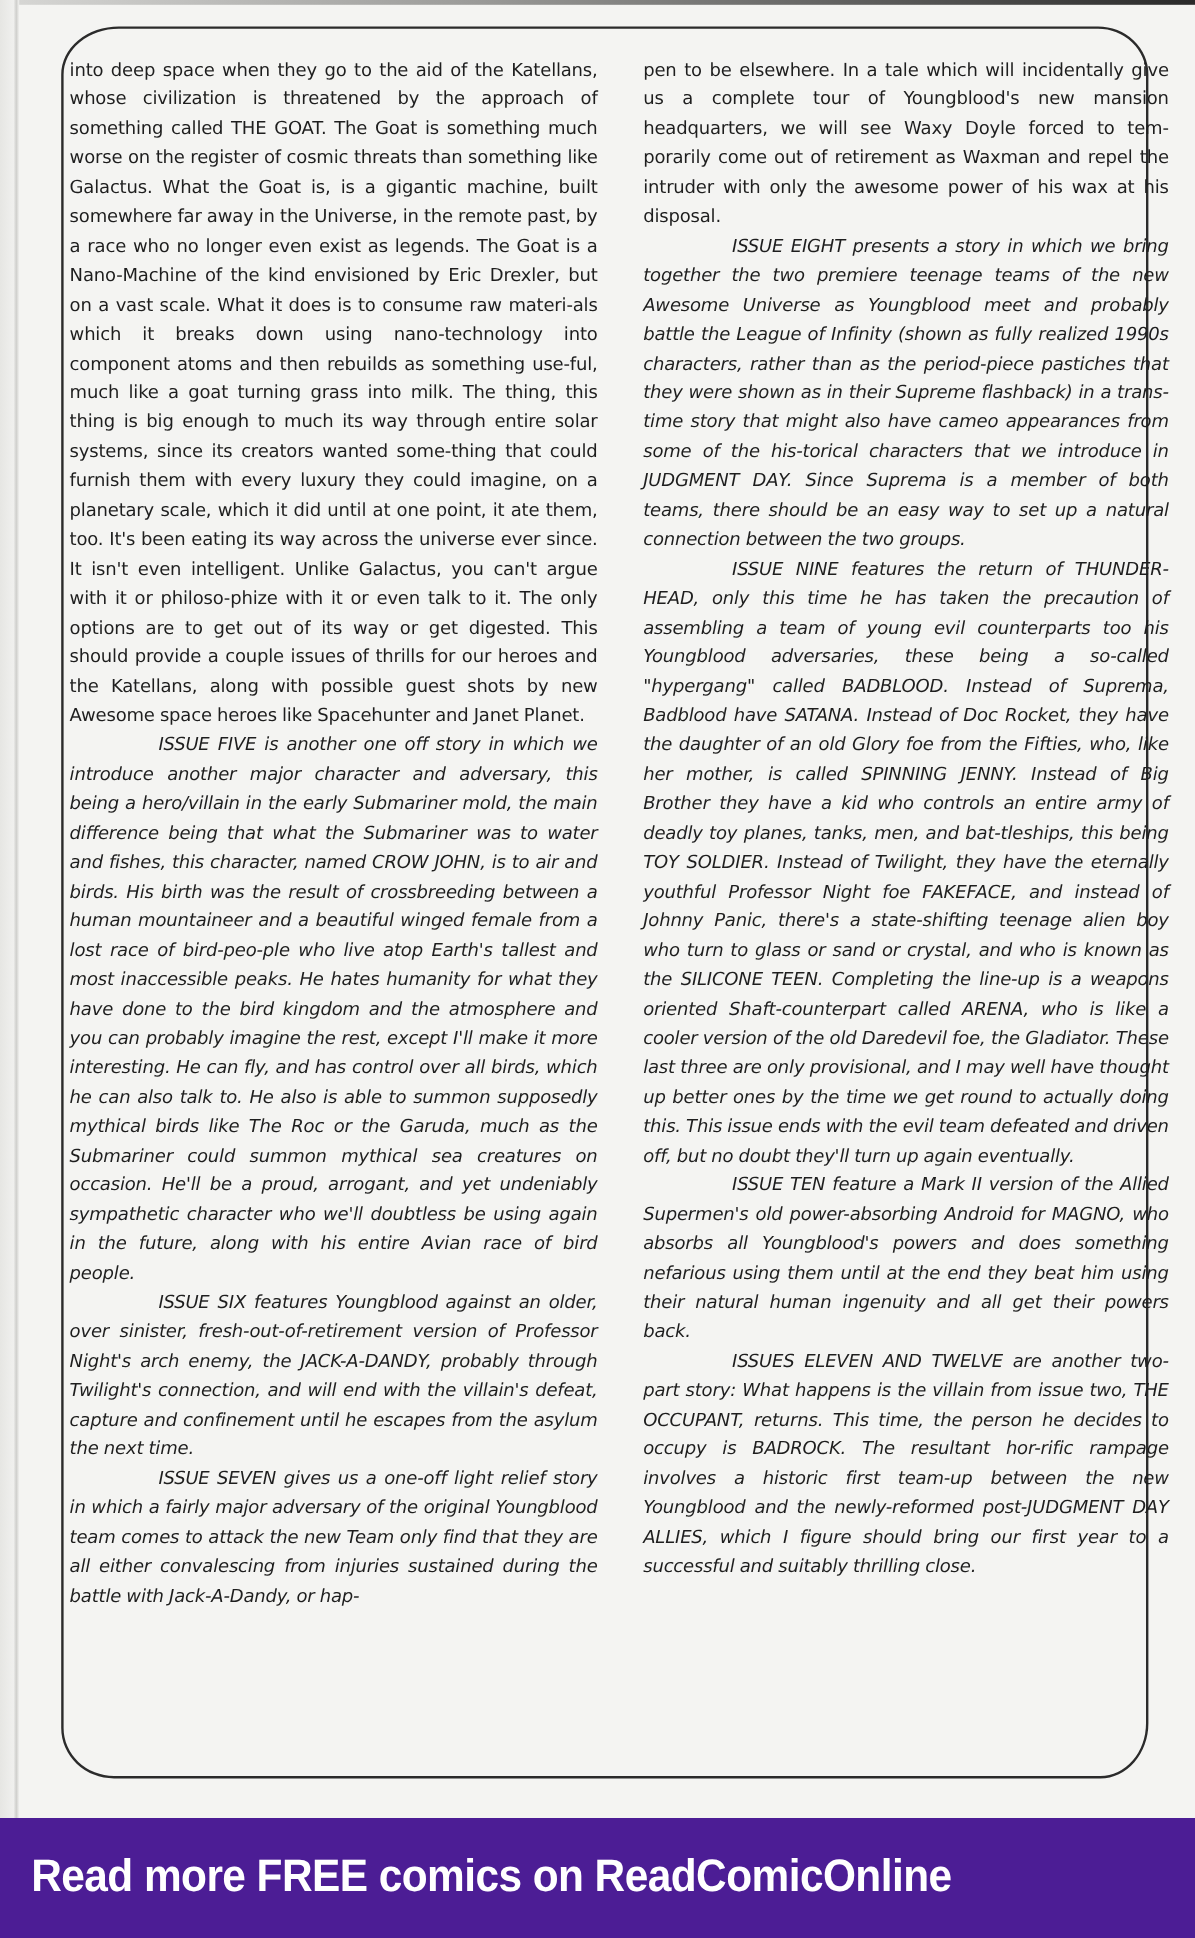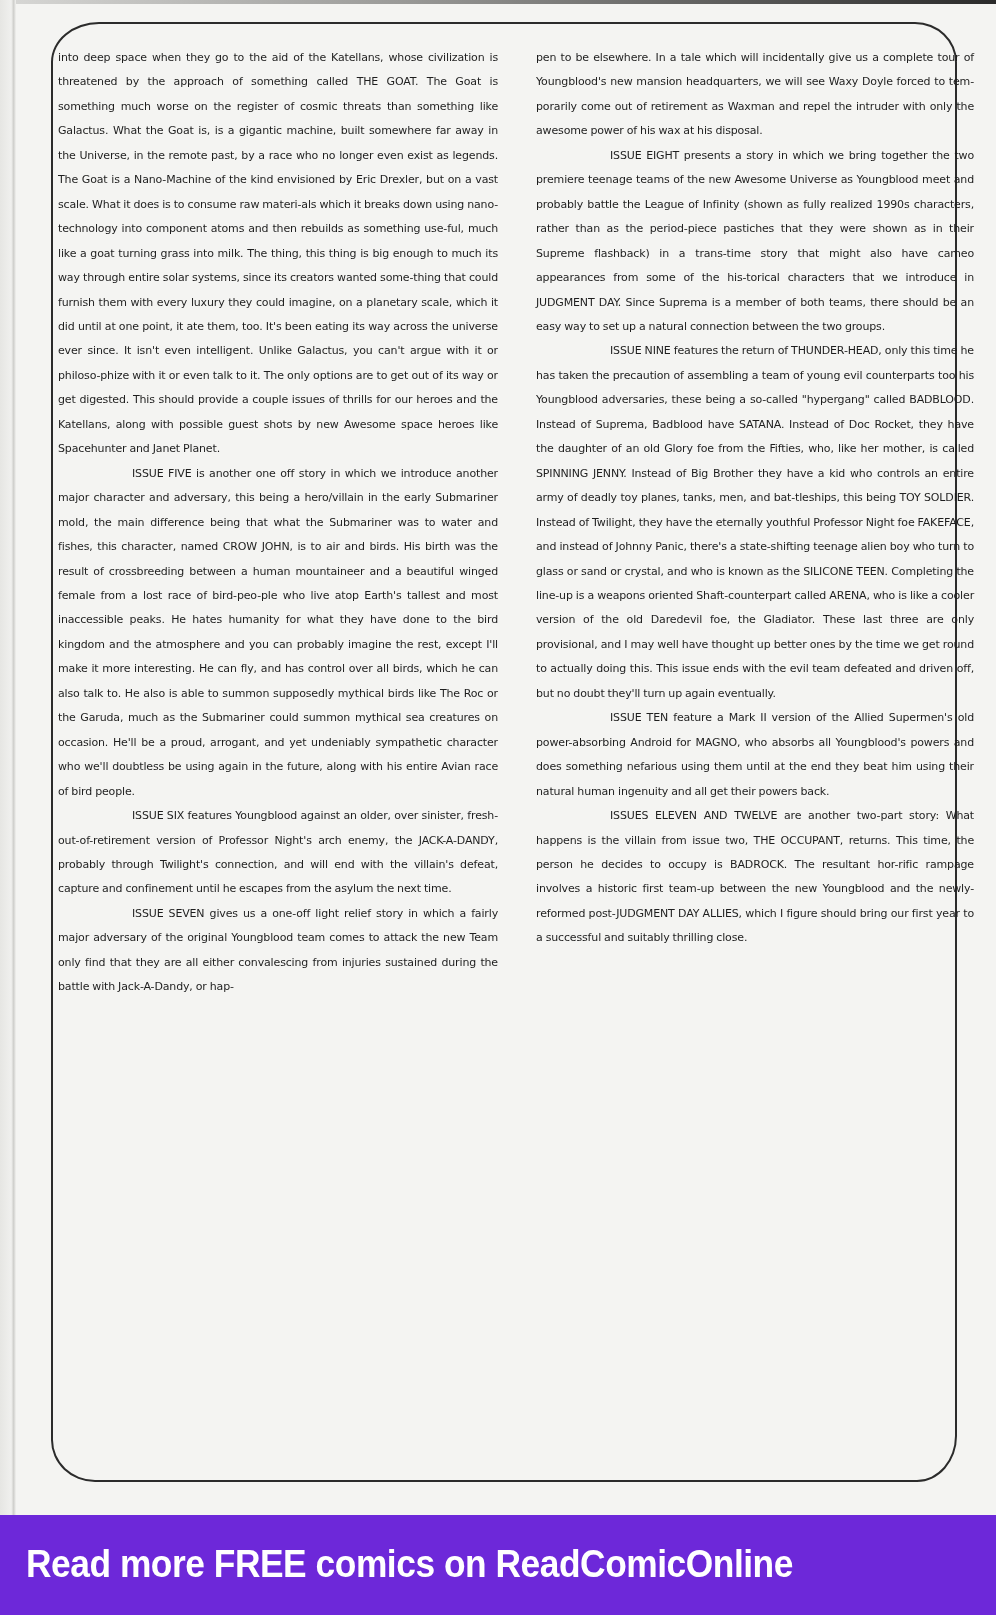--- a/index.html
+++ b/index.html
@@ -22,32 +22,32 @@
   }
   .frame {
     position: absolute;
     left: 51px; top: 22px; width: 906px; height: 1460px;
     border: 2px solid #2b2b2b;
     border-radius: 48px 42px 40px 44px / 40px 40px 46px 42px;
     box-sizing: border-box;
   }
   .col {
     position: absolute; top: 46px;
-    font-size: 11px; line-height: 24.45px;
+    font-size: 15px; line-height: 24.45px;
     text-align: justify;
     letter-spacing: -0.15px;
     word-spacing: -0.3px;
   }
   .col.left  { left: 58px;  width: 440px; }
   .col.right { left: 520px; width: 438px; margin-left: 16px; }
   .col p { margin: 0; }
-  .col p.indent { text-indent: 74px; }
+  .col p.indent { text-indent: 74px; font-style: italic; }
   .banner {
     position: absolute; left: 0; top: 1515px; width: 996px; height: 100px;
-    background: #6d28d9;
+    background: #4c1d95;
   }
   .banner-text {
     position: absolute; left: 26px; top: 28px;
     font-family: "Liberation Sans", sans-serif;
     font-weight: bold; font-size: 38px; color: #ffffff;
     letter-spacing: -0.5px;
     transform: scaleX(0.93); transform-origin: left center;
     white-space: nowrap;
   }
 </style>

